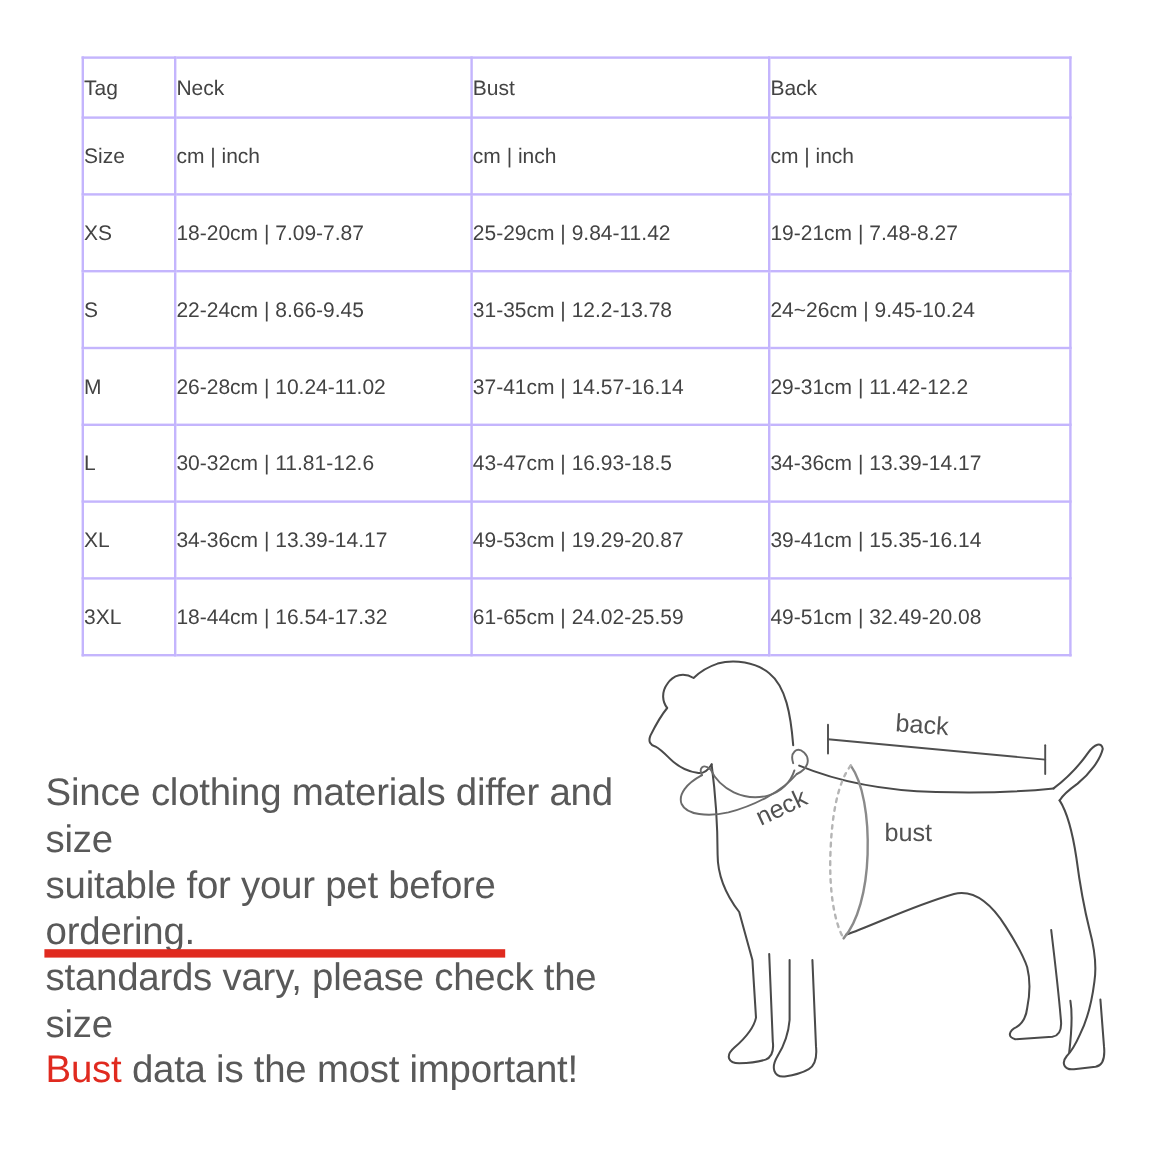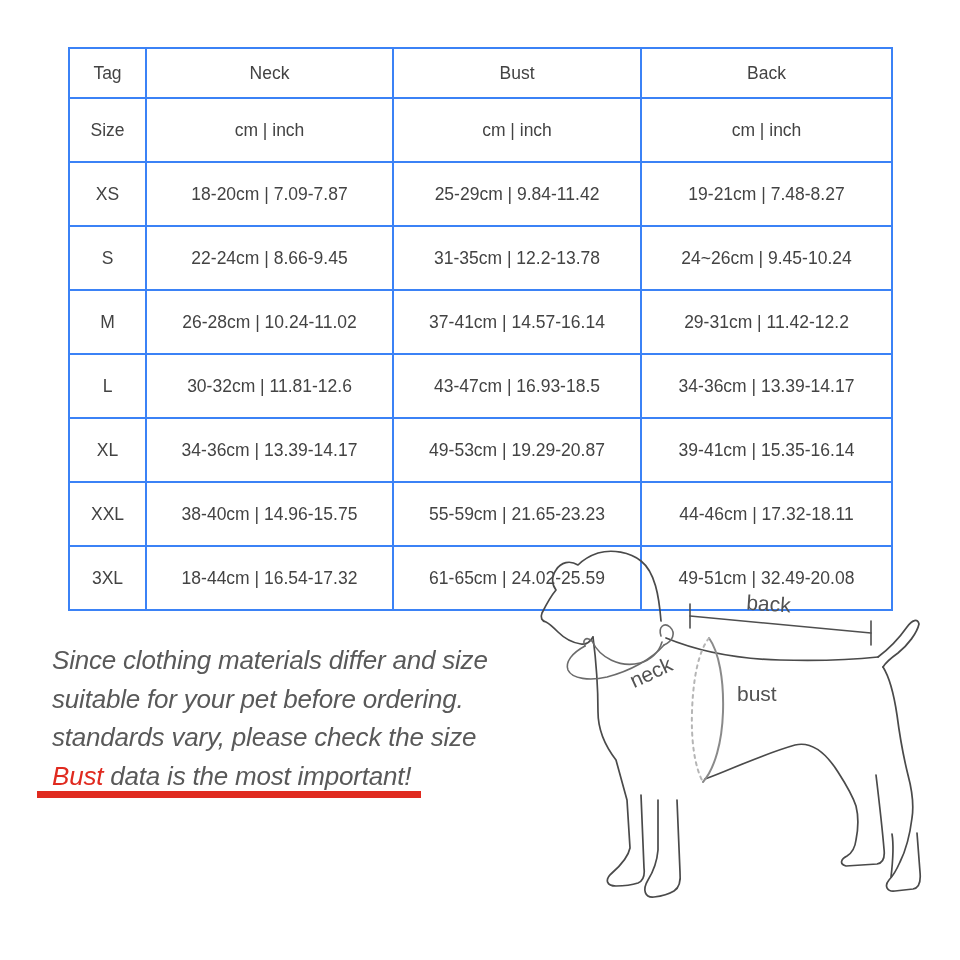--- a/index.html
+++ b/index.html
@@ -10,34 +10,33 @@
     -webkit-font-smoothing:antialiased;
   }
   .stage{position:absolute;left:0;top:0;width:960px;height:960px;background:#ffffff;}
 
   
   table.size-chart{
     position:absolute;left:68px;top:47px;width:823px;
     border-collapse:collapse;table-layout:fixed;
   }
   table.size-chart td{
-    border:2px solid #3b82f6;
-    text-align:center;vertical-align:middle;
+    border:2px solid #c4b5fd;
+    text-align:left;vertical-align:middle;
     color:#434343;font-size:17.5px;
     padding:0;white-space:nowrap;overflow:hidden;
   }
   table.size-chart tr{height:64px;}
   table.size-chart tr.hdr-row{height:50px;}
 
   
   .note{
-    position:absolute;left:52px;top:641px;width:480px;
-    color:#595959;font-size:26px;line-height:38.5px;
+    position:absolute;left:38px;top:641px;width:480px;
+    color:#595959;font-size:32px;line-height:38.5px;
     letter-spacing:-0.2px;
-    font-style:italic;
   }
   .note .hl{color:#e02a1f;}
   .red-underline{
     position:absolute;left:37px;top:791px;width:384px;height:7px;
     background:#e02a1f;
   }
 
   
   .dog-wrap{position:absolute;left:530px;top:540px;width:420px;height:410px;}
   .dog-wrap svg{display:block;}
@@ -95,26 +94,20 @@
         <td>43-47cm | 16.93-18.5</td>
         <td>34-36cm | 13.39-14.17</td>
       </tr>
       <tr>
         <td>XL</td>
         <td>34-36cm | 13.39-14.17</td>
         <td>49-53cm | 19.29-20.87</td>
         <td>39-41cm | 15.35-16.14</td>
       </tr>
       <tr>
-        <td>XXL</td>
-        <td>38-40cm | 14.96-15.75</td>
-        <td>55-59cm | 21.65-23.23</td>
-        <td>44-46cm | 17.32-18.11</td>
-      </tr>
-      <tr>
         <td>3XL</td>
         <td>18-44cm | 16.54-17.32</td>
         <td>61-65cm | 24.02-25.59</td>
         <td>49-51cm | 32.49-20.08</td>
       </tr>
     </tbody>
   </table>
 
   <div class="note">
     <div>Since clothing materials differ and size</div>

